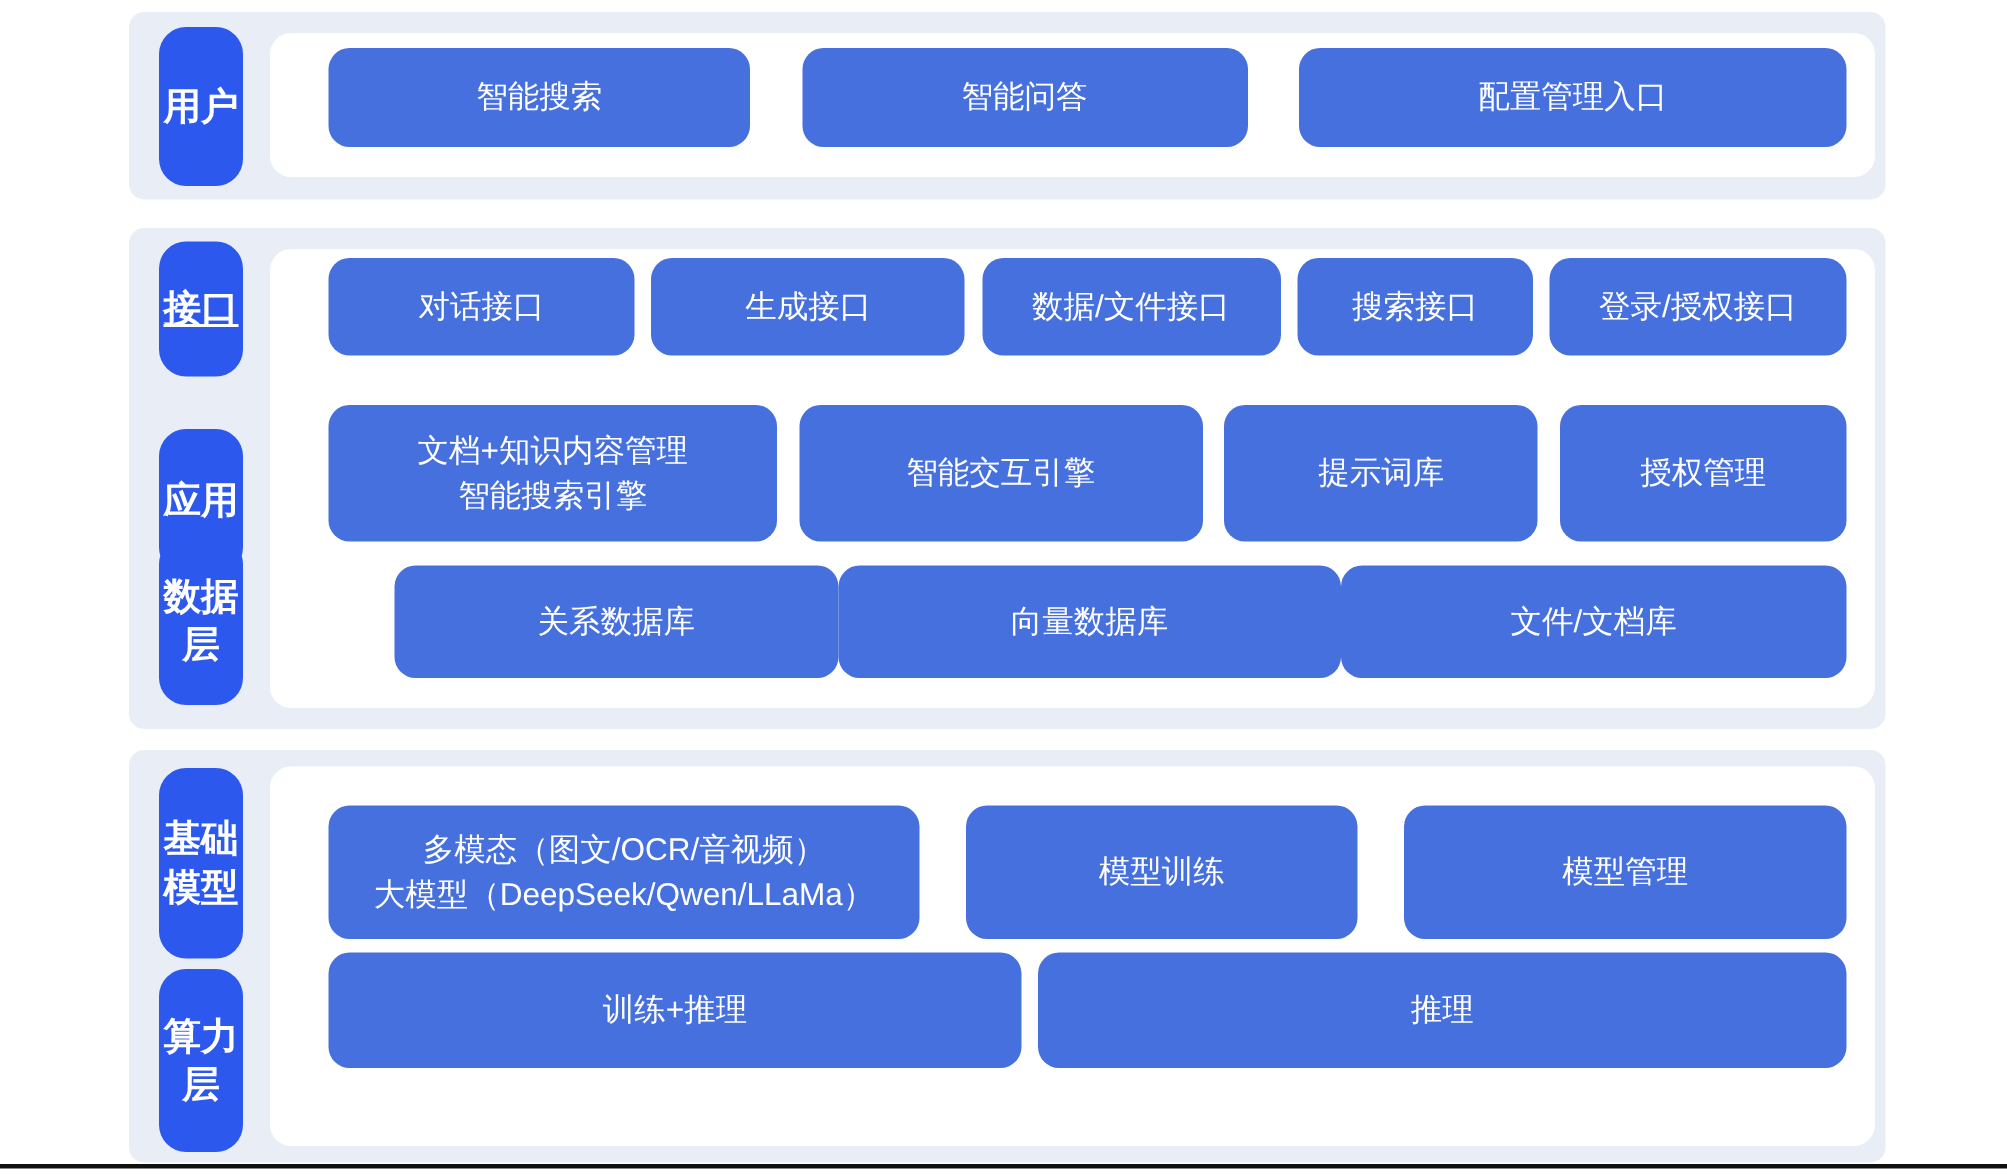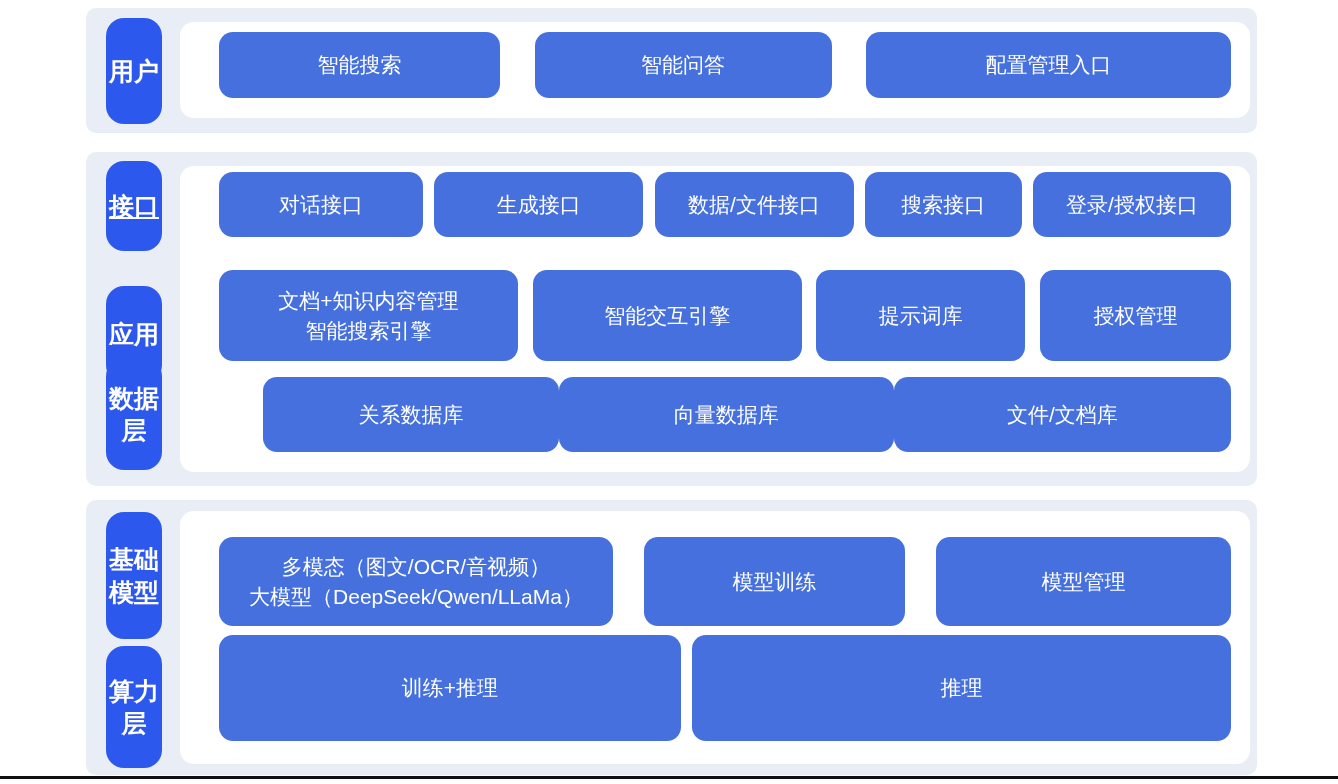--- a/index.html
+++ b/index.html
@@ -129,21 +129,21 @@
   <div class="section" style="top:500px; height:275px;">
     <div class="pill" style="top:12px; height:127px;">基础模型</div>
     <div class="pill" style="top:146px; height:122px;">算力层</div>
     <div class="panel" style="top:11px; height:253px;">
       <div class="row" style="top:26px; height:89px;gap:22px;">
         <div class="box" style="width:394px;">多模态（图文/OCR/音视频）
 大模型（DeepSeek/Qwen/LLaMa）</div>
         <div class="box" style="width:261px;">模型训练</div>
         <div class="box" style="width:295px;">模型管理</div>
       </div>
-      <div class="row" style="top:124px; height:106px;">
+      <div class="row" style="top:124px; height:77px;">
         <div class="box" style="width:462px;">训练+推理</div>
         <div class="box" style="width:539px;">推理</div>
       </div>
     </div>
   </div>
 
   <div class="bottom-line"></div>
 </div>
 
 </body></html>

